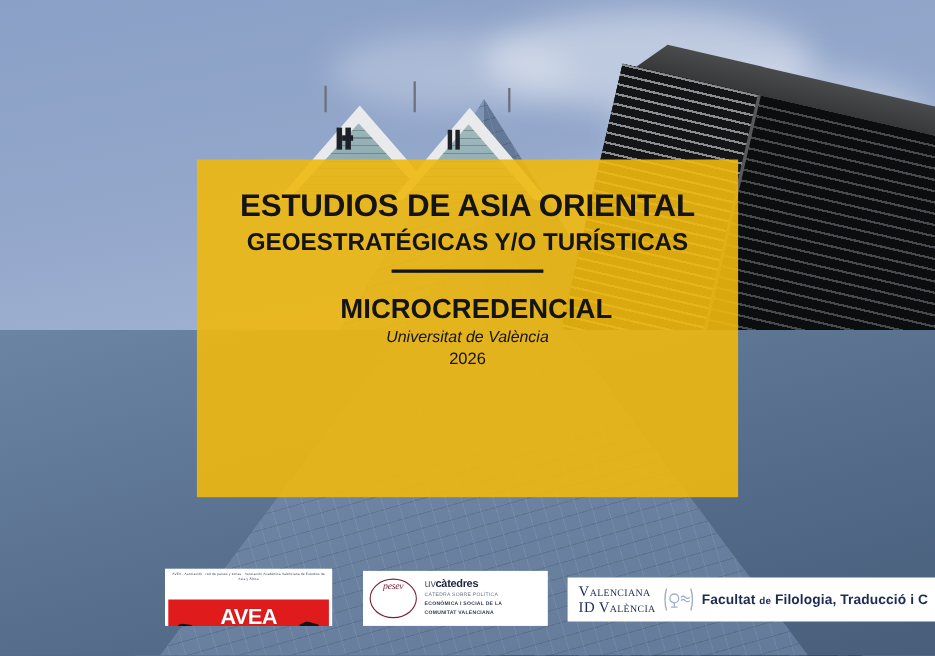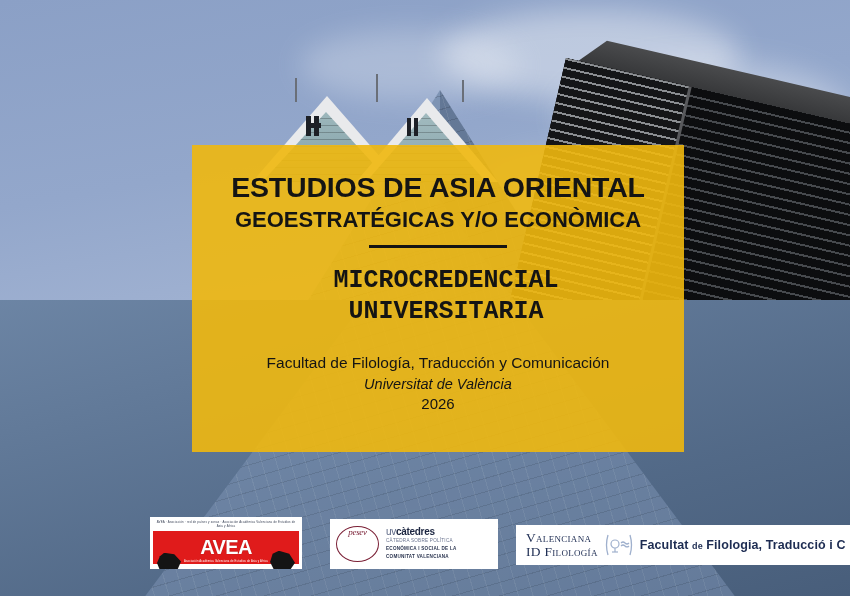--- a/index.html
+++ b/index.html
@@ -135,21 +135,21 @@
     transform-origin:bottom left;
   }
   .tower .edge{
     position:absolute;left:126px;top:0;width:3px;height:100%;
     background:#58595c;
   }
 
   
   .panel{
     position:absolute;
-    left:192px;top:145px;width:492px;height:307px;
+    left:179px;top:145px;width:492px;height:307px;
     background:rgba(240,184,14,.90);
     color:#141414;
     text-align:center;
     box-sizing:border-box;
     padding-top:20px;
   }
   .panel .t1{
     font-size:28.5px;font-weight:bold;letter-spacing:-.2px;
     line-height:1.04;
     margin:8px 0 0 0;
@@ -163,21 +163,20 @@
     margin:7px 0 0 0;
     font-variant:small-caps;
   }
   .rule{
     width:138px;height:3px;background:#141414;
     margin:13px auto 0 auto;
   }
   .panel .t4{
     font-size:25px;font-weight:bold;line-height:1.22;
     margin:18px 0 0 16px;
-    font-family:Liberation Mono, monospace;
   }
   .panel .t5{
     font-size:15.5px;line-height:1.35;margin:26px 0 0 0;font-weight:400;
   }
   .panel .t6{
     font-size:14.5px;font-style:italic;margin:2px 0 0 0;
   }
   .panel .t7{
     font-size:15px;margin:3px 0 0 0;
   }
@@ -203,21 +202,21 @@
     font-size:3.6px;color:#4a5570;margin-top:4px;letter-spacing:.3px;
   }
 
   
   #logo-avea{left:150px;top:517px;width:152px;height:52px;padding:2px 3px;}
   #logo-avea .avea-top{
     font-size:2.9px;color:#3a4256;text-align:center;line-height:1.5;
     letter-spacing:.2px;padding:1px 2px 2px 2px;
   }
   #logo-avea .avea-bar{
-    position:relative;height:33px;background:#e01b1b;margin:0 auto;
+    position:relative;height:33px;background:#e01b1b;margin:14px auto;
     display:flex;align-items:center;justify-content:center;
   }
   #logo-avea .avea-word{
     font-size:20px;font-weight:bold;color:#ffffff;letter-spacing:-.6px;
     font-family:"Liberation Sans",sans-serif;
     text-shadow:0 0 1px rgba(0,0,0,.4);
   }
   #logo-avea .avea-cap{
     position:absolute;left:0;right:0;bottom:1px;
     font-size:2.7px;color:#ffffff;text-align:center;letter-spacing:.15px;
@@ -308,25 +307,23 @@
     <div class="face-right"></div>
     <div class="edge"></div>
   </div>
 
   <div class="glassblock"></div>
   <div class="glassblock2"></div>
   <div class="pyr pyrA" style="top:200px;height:430px;opacity:.55;"></div>
 
   <div class="panel">
     <div class="t1">ESTUDIOS DE ASIA ORIENTAL</div>
-    <div class="t2">GEOESTRATÉGICAS Y/O ECONÒMICA</div>
+    <div class="t2">GEOESTRATÉGICAS Y/O TURÍSTICAS</div>
     <div class="rule"></div>
     <div class="t4">MICROCREDENCIAL</div>
-    <div class="t4" style="margin-top:0;">UNIVERSITARIA</div>
-    <div class="t5">Facultad de Filología, Traducción y Comunicación</div>
     <div class="t6">Universitat de València</div>
     <div class="t7">2026</div>
   </div>
 
 
   <div class="logo-card" id="logo-avea">
     <div class="avea-top">AVEA · Asociación · red de países y zonas · Asociación Académica Valenciana de Estudios de Asia y África</div>
     <div class="avea-bar">
       <div class="cont cont-l"></div>
       <div class="avea-word">AVEA</div>
@@ -343,21 +340,21 @@
       <div class="cat-uv"><i>uv</i><span>càtedres</span></div>
       <div class="cat-line thin">CÀTEDRA SOBRE POLÍTICA</div>
       <div class="cat-line">ECONÒMICA I SOCIAL DE LA</div>
       <div class="cat-line">COMUNITAT VALENCIANA</div>
     </div>
   </div>
 
   <div class="logo-card" id="logo-uv">
     <div class="uv-word">
       <div class="uv-l1">Valenciana</div>
-      <div class="uv-l2">ID Filología</div>
+      <div class="uv-l2">ID València</div>
     </div>
     <div class="uv-seal">
       <svg width="30" height="28" viewBox="0 0 30 28" aria-hidden="true">
         <path d="M4 4 Q1 14 4 24" stroke="#9fb0cd" stroke-width="1.3" fill="none"></path>
         <path d="M26 4 Q29 14 26 24" stroke="#9fb0cd" stroke-width="1.3" fill="none"></path>
         <circle cx="11" cy="13" r="4" stroke="#9fb0cd" stroke-width="1.2" fill="none"></circle>
         <line x1="11" y1="17" x2="11" y2="21" stroke="#9fb0cd" stroke-width="1.2"></line>
         <line x1="8" y1="21" x2="14" y2="21" stroke="#9fb0cd" stroke-width="1.2"></line>
         <path d="M17 12 q2-2 4 0 t4 0" stroke="#9fb0cd" stroke-width="1.2" fill="none"></path>
         <path d="M17 15 q2-2 4 0 t4 0" stroke="#9fb0cd" stroke-width="1.2" fill="none"></path>

